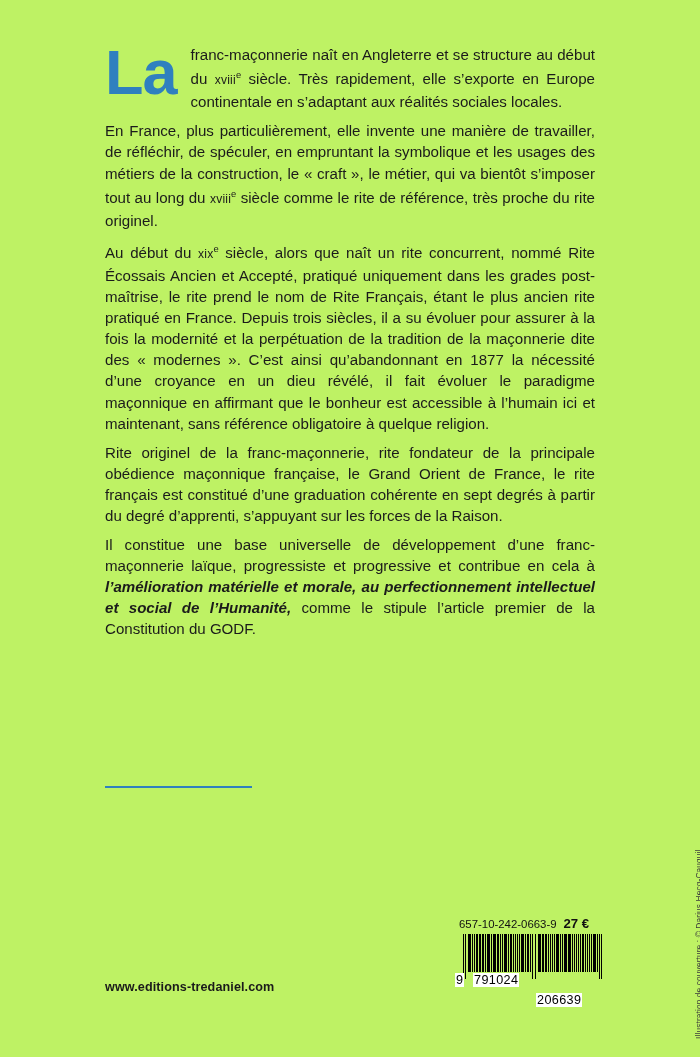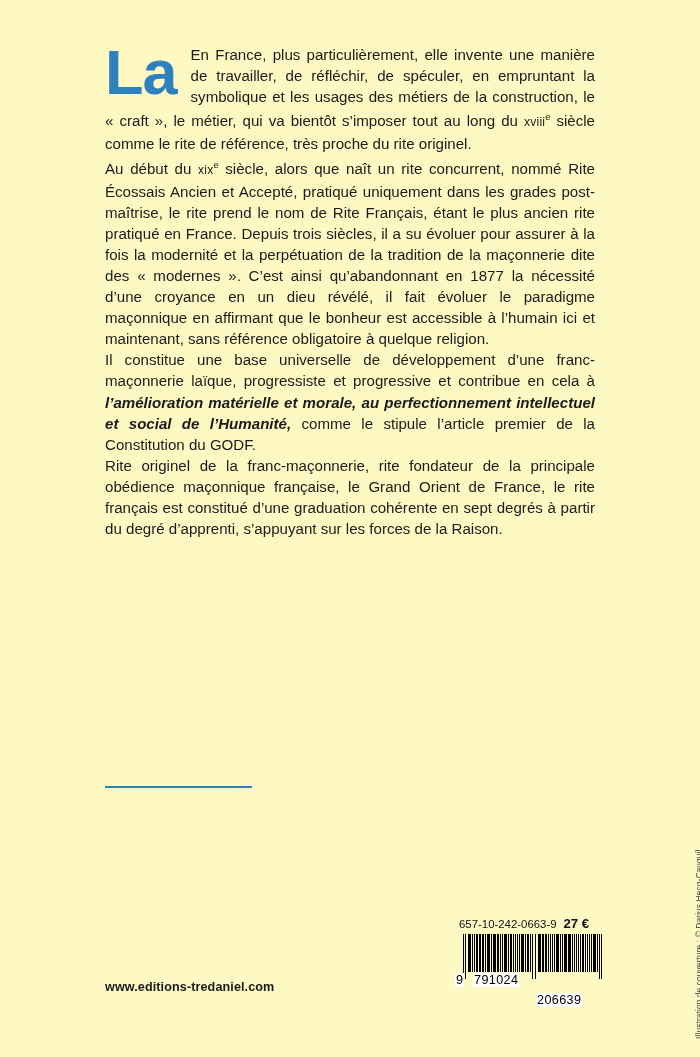--- a/index.html
+++ b/index.html
@@ -13,21 +13,21 @@
     position: relative;
     overflow: hidden;
     font-family: "Liberation Sans", sans-serif;
     color: #1a1a1a;
     -webkit-font-smoothing: antialiased;
   }
 
   .page {
     position: absolute;
     inset: 0;
-    background: #fef9c3;
+    background: #bef264;
   }
 
   
   .body-col {
     position: absolute;
     left: 105px;
     top: 44px;
     width: 490px;
   }
 
@@ -46,21 +46,21 @@
   p.para {
     margin: 0;
     font-size: 15.1px;
     line-height: 21.1px;
     text-align: justify;
     text-justify: inter-word;
     color: #1b1b1b;
     hyphens: none;
   }
 
-  p.para + p.para { margin-top: 0; }
+  p.para + p.para { margin-top: 8px; }
 
   .smallcaps {
     font-size: 0.80em;
     letter-spacing: 0.2px;
   }
   .sup { font-size: 0.62em; vertical-align: super; }
 
   em.cite {
     font-style: italic;
     font-weight: bold;
@@ -174,30 +174,31 @@
 </style>
 </head>
 <body>
 
 <div class="page">
 
   <div class="body-col">
 
     <span class="dropcap">La</span>
 
+    <p class="para"><span> franc-maçonnerie naît en Angleterre et se structure au début du </span><span class="smallcaps">xviii</span><span class="sup">e</span><span> siècle. Très rapidement, elle s’exporte en Europe continentale en s’adaptant aux réalités sociales locales.</span></p>
 
     <p class="para"><span>En France, plus particulièrement, elle invente une manière de travailler, de réfléchir, de spéculer, en empruntant la symbolique et les usages des métiers de la construction, le « craft », le métier, qui va bientôt s’imposer tout au long du </span><span class="smallcaps">xviii</span><span class="sup">e</span><span> siècle comme le rite de référence, très proche du rite originel.</span></p>
 
 
 
     <p class="para"><span>Au début du </span><span class="smallcaps">xix</span><span class="sup">e</span><span> siècle, alors que naît un rite concurrent, nommé Rite Écossais Ancien et Accepté, pratiqué uniquement dans les grades post-maîtrise, le rite prend le nom de Rite Français, étant le plus ancien rite pratiqué en France. Depuis trois siècles, il a su évoluer pour assurer à la fois la modernité et la perpétuation de la tradition de la maçonnerie dite des « modernes ». C’est ainsi qu’abandonnant en 1877 la nécessité d’une croyance en un dieu révélé, il fait évoluer le paradigme maçonnique en affirmant que le bonheur est accessible à l’humain ici et maintenant, sans référence obligatoire à quelque religion.</span></p>
 
+    <p class="para">Rite originel de la franc-maçonnerie, rite fondateur de la principale obédience maçonnique française, le Grand Orient de France, le rite français est constitué d’une graduation cohérente en sept degrés à partir du degré d’apprenti, s’appuyant sur les forces de la Raison.</p>
+
     <p class="para"><span>Il constitue une base universelle de développement d’une franc-maçonnerie laïque, progressiste et progressive et contribue en cela à </span><em class="cite">l’amélioration matérielle et morale, au perfectionnement intellectuel et social de l’Humanité,</em><span> comme le stipule l’article premier de la Constitution du GODF.</span></p>
-
-    <p class="para">Rite originel de la franc-maçonnerie, rite fondateur de la principale obédience maçonnique française, le Grand Orient de France, le rite français est constitué d’une graduation cohérente en sept degrés à partir du degré d’apprenti, s’appuyant sur les forces de la Raison.</p>
 
   </div>
 
   <div class="divider"></div>
 
 
   <div class="credit">Illustration de couverture : © Darius Hecq-Cauquil</div>
 
   <div class="site-url">www.editions-tredaniel.com</div>
 

